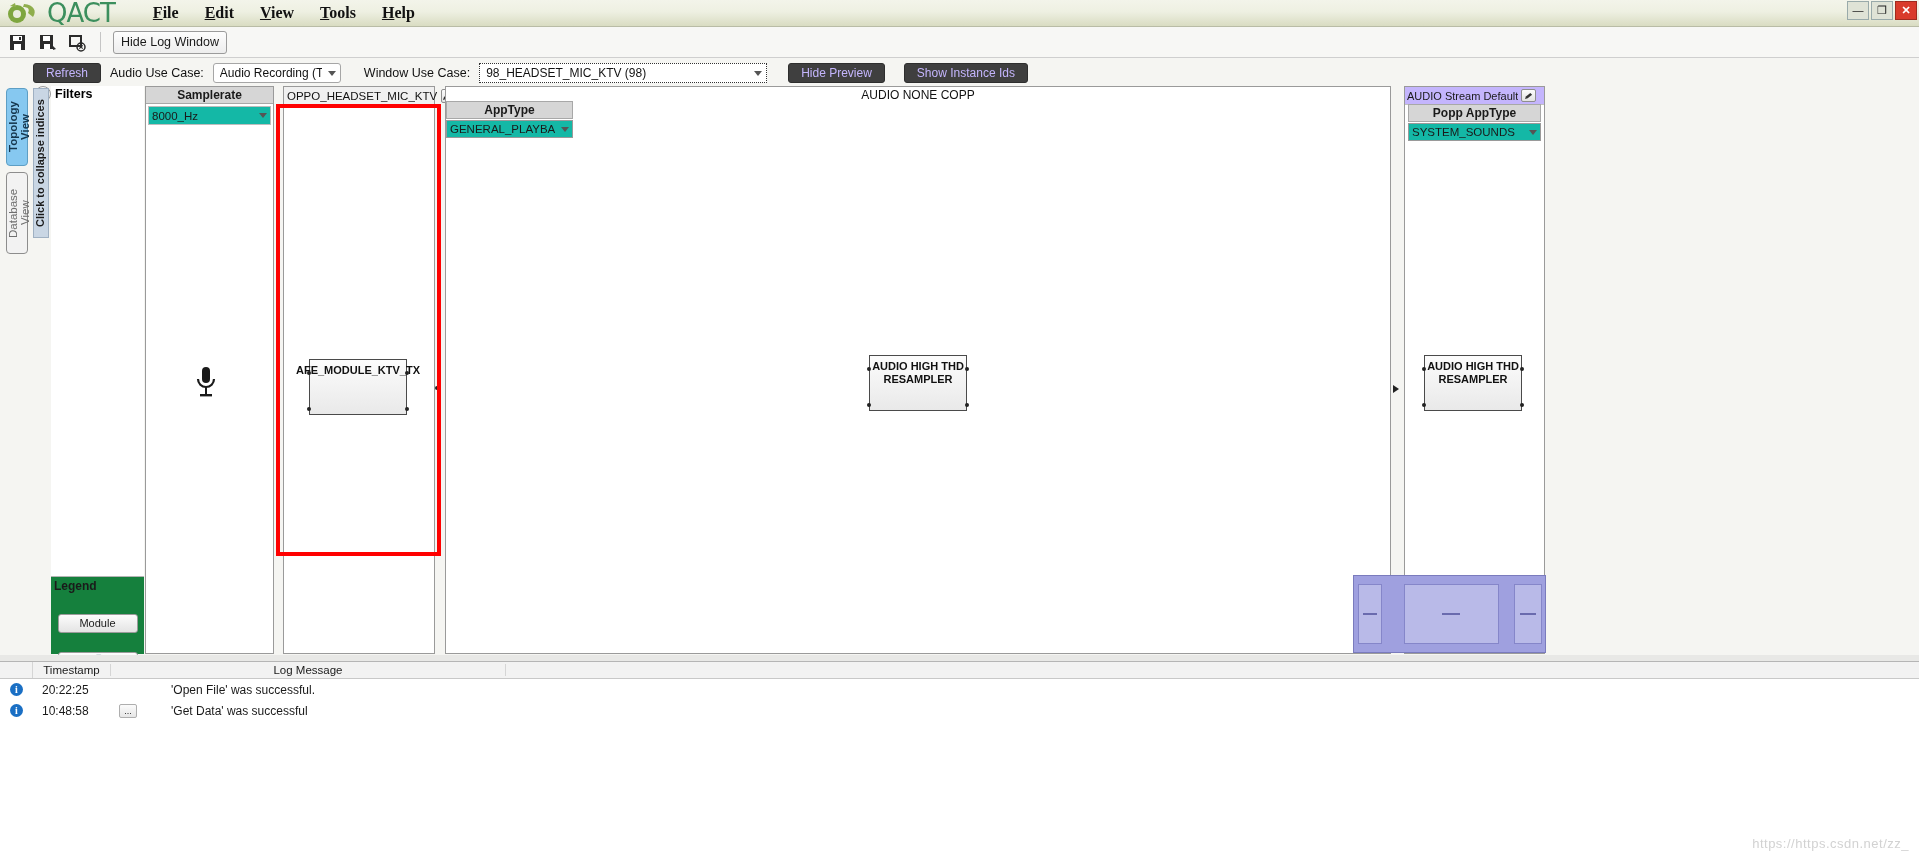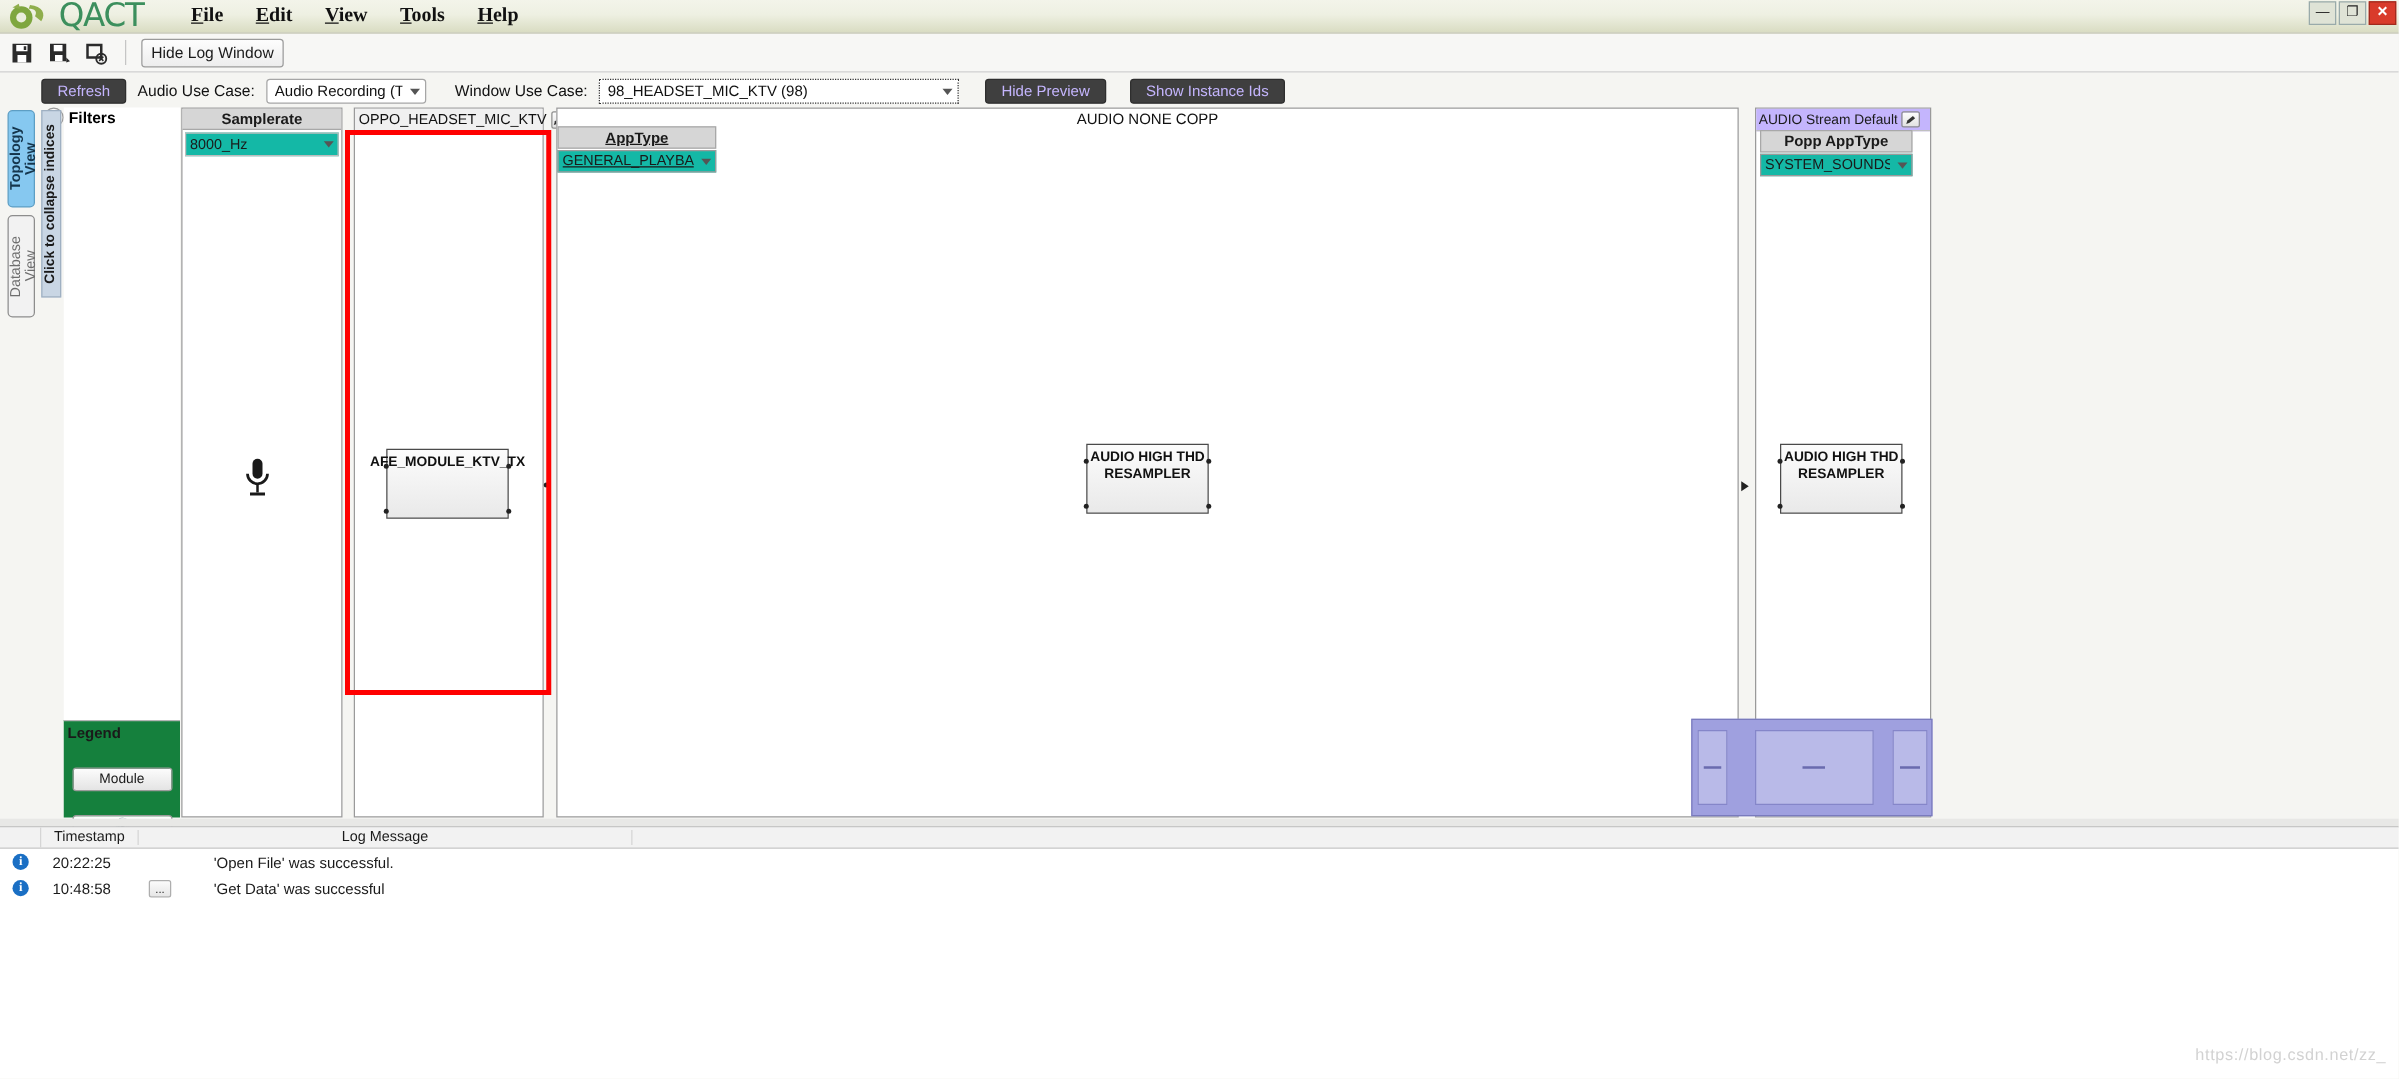--- a/index.html
+++ b/index.html
@@ -183,34 +183,34 @@
   
   #copp-panel {
     position: absolute; left: 445px; top: 86px; width: 946px; height: 568px;
     background: #fff; border: 1px solid #9a9a9a;
   }
   #copp-title {
     position: absolute; left: 445px; top: 88px; width: 946px;
     text-align: center; font-size: 12px; color: #111;
   }
   #apptype-table {
-    position: absolute; left: 446px; top: 101px; width: 127px; text-decoration: underline;
+    position: absolute; left: 446px; top: 101px; width: 127px;
   }
 
   
   #right-panel {
     position: absolute; left: 1404px; top: 86px; width: 141px; height: 568px;
     background: #fff; border: 1px solid #9a9a9a;
   }
   #right-header {
     height: 18px; background: #c4b5fd; border-bottom: 1px solid #c0c0c0;
     display: flex; align-items: center; padding: 0 2px; gap: 3px;
   }
   #right-header .hdr-text { font-size: 11px; white-space: nowrap; overflow: hidden; }
-  #popp-col { position: absolute; left: 1408px; top: 104px; width: 122px; }
+  #popp-col { position: absolute; left: 1408px; top: 104px; width: 133px; }
   #minimap {
     position: absolute; left: 1353px; top: 575px; width: 193px; height: 78px;
     background: #9fa0df; border: 1px solid #7a7bbd;
   }
   .mini-box { position: absolute; background: #b9bae8; border: 1px solid #8586c9; }
 
   
   #log-split { position: absolute; left: 0; top: 655px; width: 1919px; height: 6px; background: #e8e8e6; }
   #log-window {
     position: absolute; left: 0; top: 661px; width: 1919px; height: 202px;
@@ -446,14 +446,14 @@
   <div class="log-row">
     <div class="log-icon-cell">
       <span class="info-icon">i</span>
     </div>
     <div class="log-ts">10:48:58</div>
     <div style="width:40px">
       <div class="log-dots">...</div>
     </div>
     <div class="log-msg">'Get Data' was successful</div>
   </div>
-  <div id="watermark">https://blog.csdn.net/zz_</div>
+  <div id="watermark">https://https.csdn.net/zz_</div>
 </div>
 
 </body></html>

